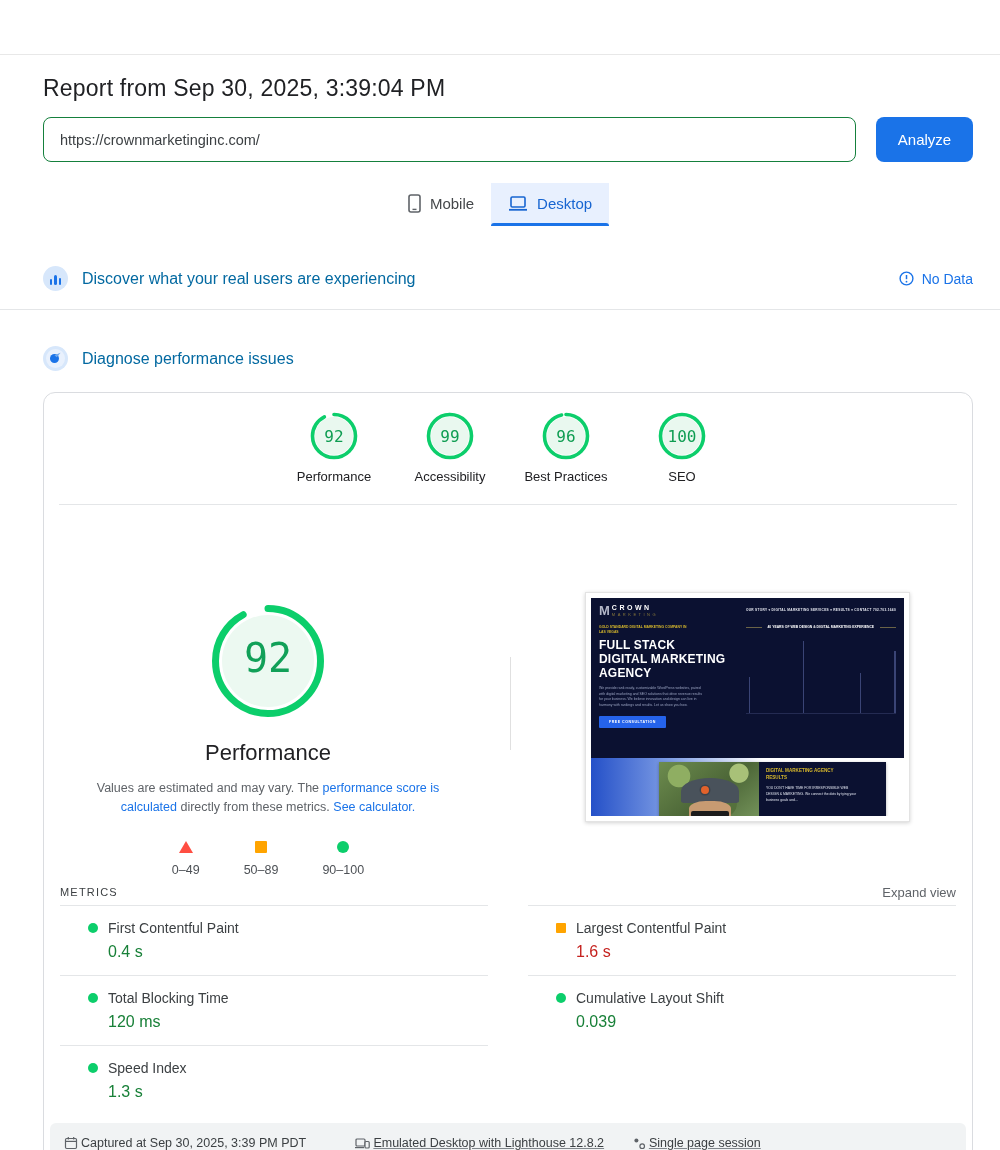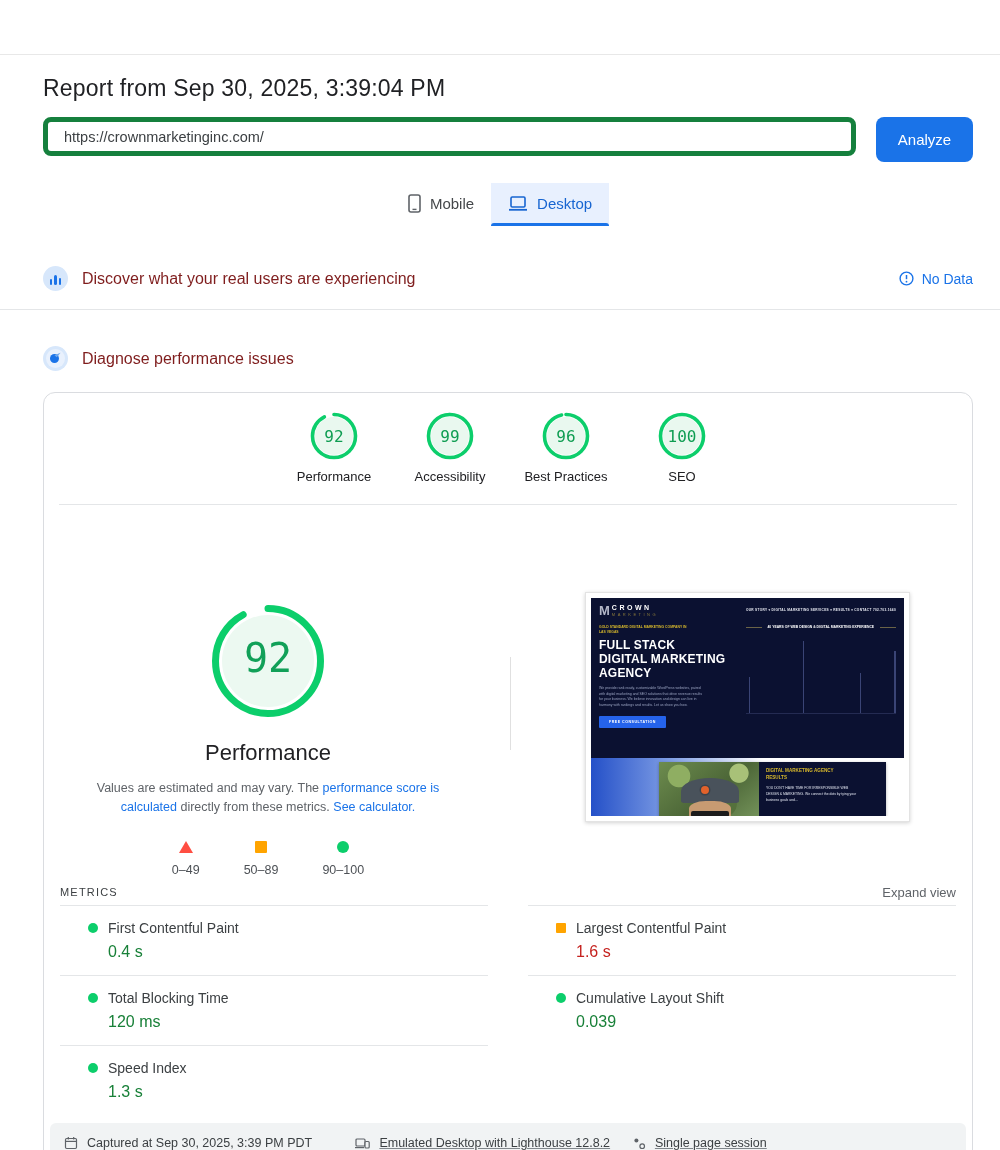--- a/index.html
+++ b/index.html
@@ -7,21 +7,21 @@
     font-family:"Liberation Sans", sans-serif; color:#202124; }
 
   
   .topbar { height:55px; background:#fff; border-bottom:1px solid #e8e8e8; }
 
   
   .report-title { margin:20px 27px 0 43px; font-size:23px; font-weight:400; color:#202124; letter-spacing:.2px; }
 
   
   .url-row { display:flex; margin:15px 27px 0 43px; height:45px; }
-  .url-input { flex:1; height:39px; border:5px solid #15803d; border-radius:8px; padding:0 16px;
+  .url-input { flex:1; height:45px; border:1px solid #15803d; border-radius:8px; padding:0 16px;
     font-size:14.5px; color:#3c4043; font-family:"Liberation Sans", sans-serif; outline:none; background:#fff; }
   .analyze-btn { width:97px; height:45px; margin-left:20px; background:#1a73e8; color:#fff; border:none;
     border-radius:8px; font-size:15px; font-weight:500; font-family:"Liberation Sans", sans-serif; cursor:pointer; }
 
   
   .tabs { display:flex; justify-content:center; margin-top:21px; }
   .tab { position:relative; display:flex; align-items:center; gap:9px; padding:11px 17px 13px;
     font-size:15px; color:#44474a; cursor:pointer; }
   .tab.selected { background:#e8f0fe; color:#1765d1; font-weight:500; }
   .tab-underline { position:absolute; left:0; right:0; bottom:0; height:3px; background:#1a73e8; border-radius:3px 3px 0 0; }
@@ -30,21 +30,21 @@
   .section-row { display:flex; align-items:center; padding:15px 27px 15px 43px; margin-top:25px; }
   .section-row.first { margin-top:25px; border-bottom:1px solid #e4e6e8; padding-bottom:18px; }
   .section-row.second { margin-top:20px; padding-top:16px; padding-bottom:0; }
   .section-icon { width:25px; height:25px; border-radius:50%; background:#d7e7fb; position:relative; flex:0 0 auto; }
   .field-bars { position:absolute; inset:0; display:flex; align-items:flex-end; justify-content:center; gap:2px; padding-bottom:6px; }
   .field-bars i { width:2.5px; background:#1a73e8; border-radius:2px; display:block; }
   .compass-outer { position:absolute; inset:3px; border-radius:50%; background:#e9f1fd; }
   .compass-dot { position:absolute; left:7px; top:8px; width:9px; height:9px; border-radius:50%; background:#1a73e8; }
   .compass-needle { position:absolute; left:13px; top:5px; width:0; height:0;
     border-left:3px solid transparent; border-bottom:6px solid #6fa7ea; transform:rotate(40deg); }
-  .section-title { font-size:16px; margin-left:14px; color:#7f1d1d; }
+  .section-title { font-size:16px; margin-left:14px; color:#0369a1; }
   .spacer { flex:1; }
   .no-data { display:flex; align-items:center; gap:8px; color:#1a73e8; font-size:14px; cursor:pointer; }
 
   
   .card { margin:21px 27px 0 43px; border:1px solid #dadce0; border-radius:12px; background:#fff; }
 
   
   .gauges-row { display:flex; justify-content:center; padding-top:19px; }
   .gauge-item { width:116px; display:flex; flex-direction:column; align-items:center; }
   .gauge-wrap { position:relative; width:48px; height:48px; }
@@ -126,21 +126,21 @@
   .st-pass .metric-dot { background:#0cce6b; border-radius:50%; }
   .st-average .metric-dot { background:#ffa400; border-radius:1px; }
   .metric-name { font-size:14px; color:#3c4043; }
   .metric-value { margin:7px 0 0 20px; font-size:16px; }
   .st-pass .metric-value { color:#188038; }
   .st-average .metric-value { color:#c5221f; }
 
   
   .env-footer { margin:8px 6px 0; background:#f1f3f4; border-radius:6px 6px 0 0; padding:13px 14px 14px;
     display:grid; grid-template-columns:1.05fr 1fr 1.15fr; row-gap:10px; }
-  .env-item { display:flex; align-items:center; gap:9px; font-size:12.5px; color:#3c4043; white-space:nowrap; overflow:hidden; }
+  .env-item { display:flex; align-items:center; gap:3px; font-size:12.5px; color:#3c4043; white-space:nowrap; overflow:hidden; }
   .env-item svg { flex:0 0 auto; }
   .env-item.link span { text-decoration:underline; text-decoration-color:#80868b; cursor:pointer; }
 
   svg { display:block; }
 </style>
 </head>
 <body>
 
 <div class="topbar"></div>
 

